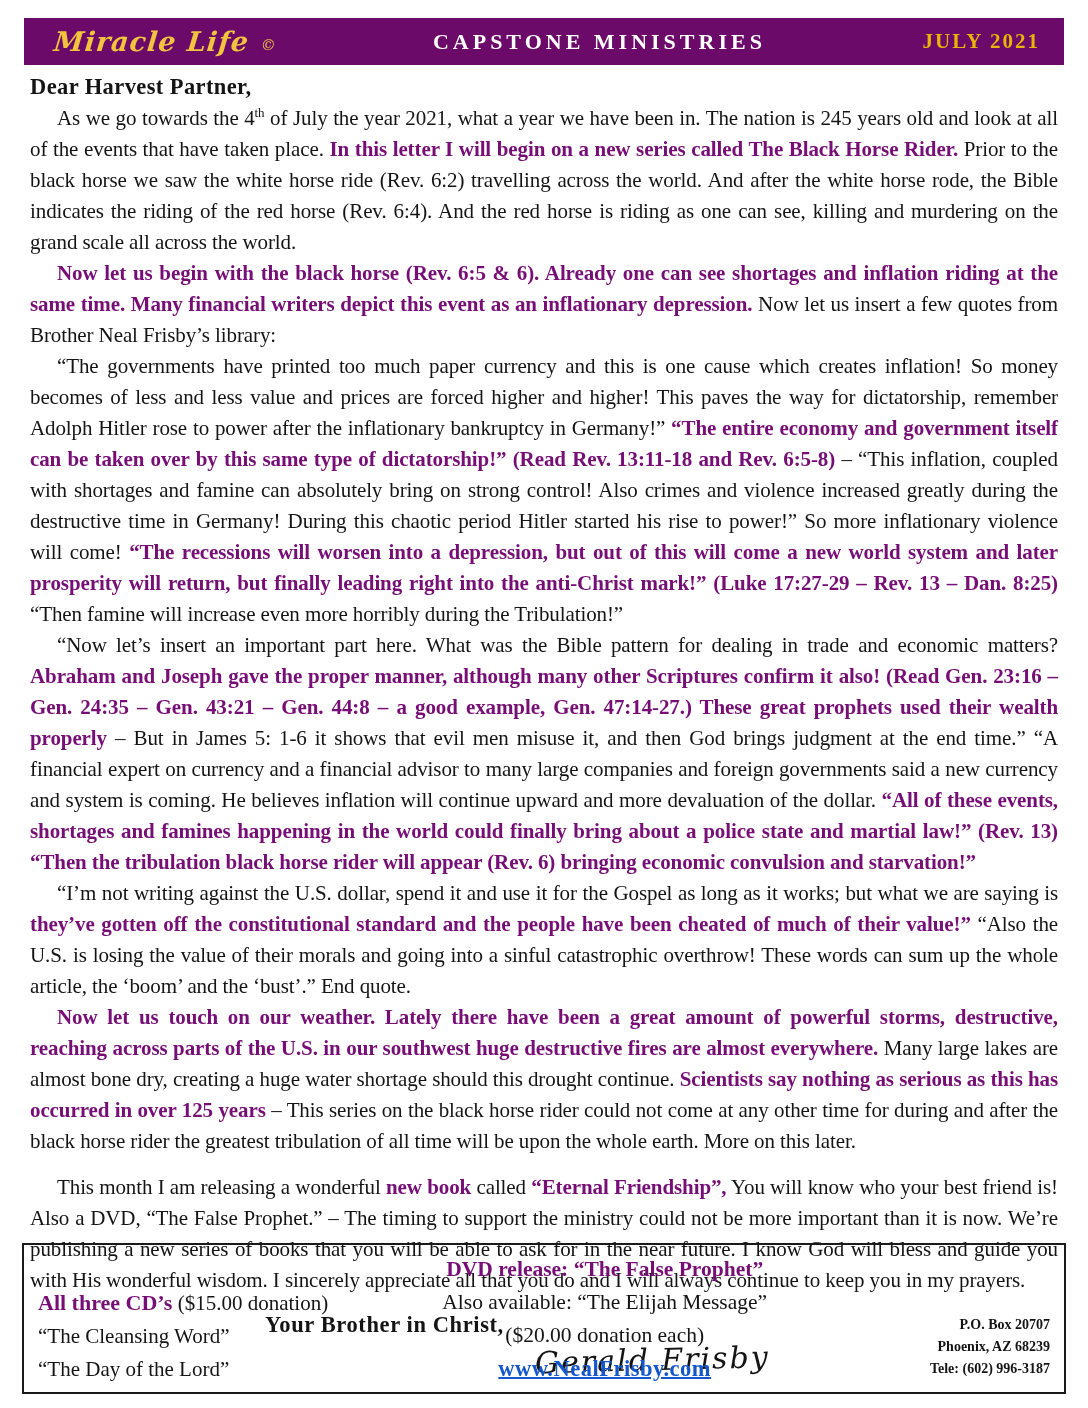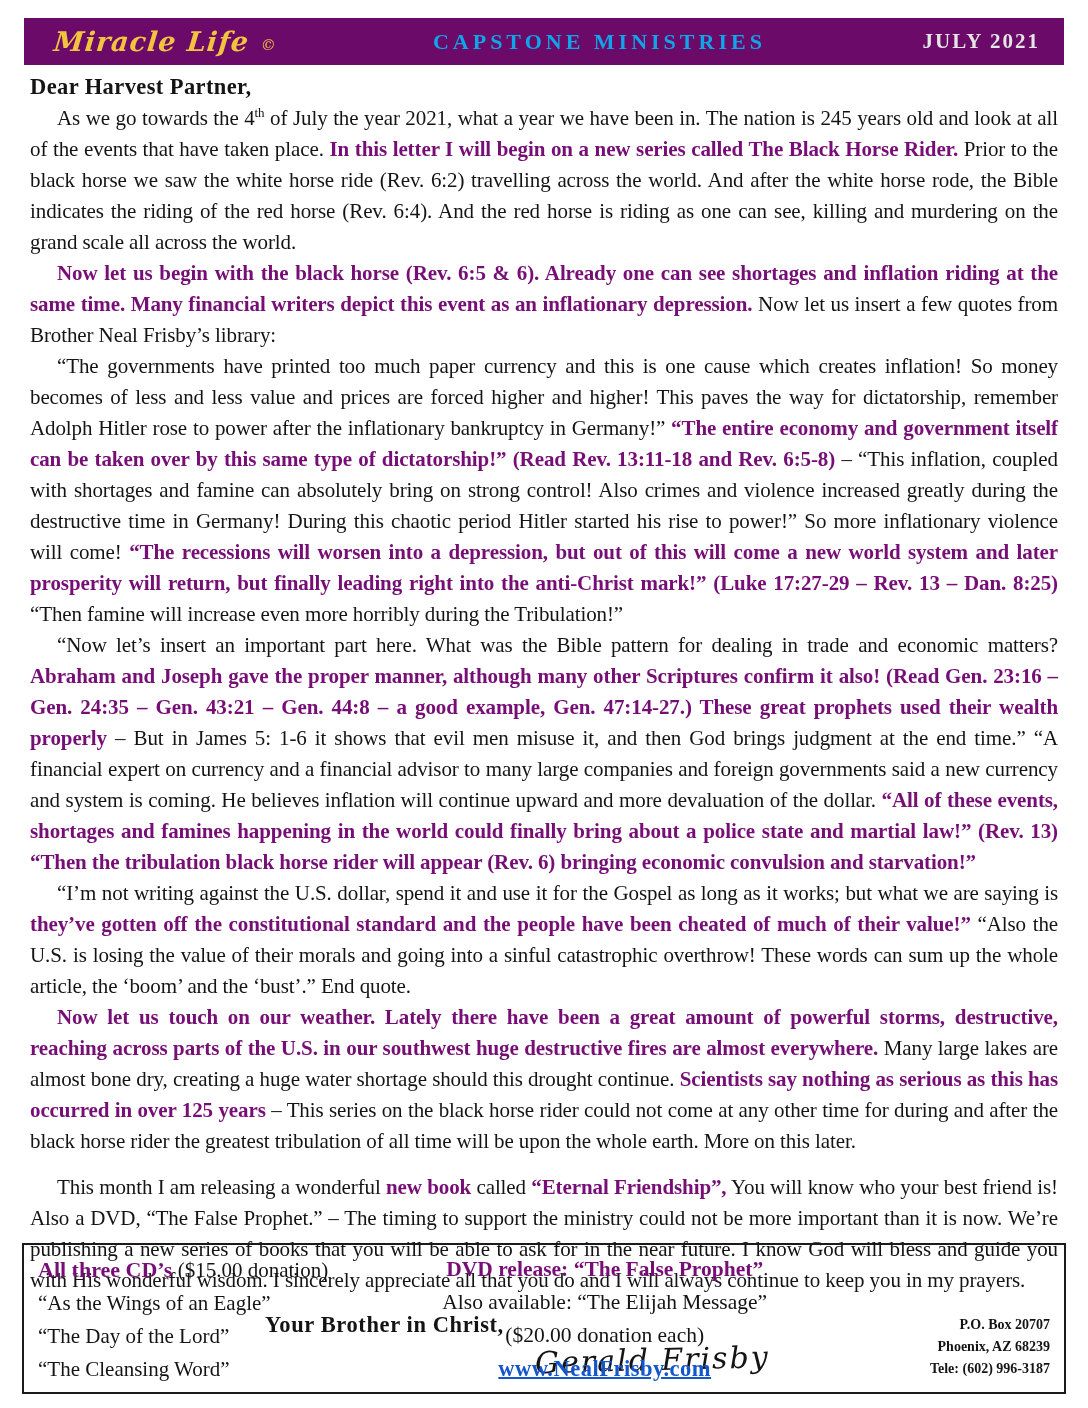--- a/index.html
+++ b/index.html
@@ -36,26 +36,26 @@
     white-space:nowrap;
     letter-spacing:1px;
   }
   .brand .copy{
     font-size:15px;font-weight:normal;
     margin-left:12px;letter-spacing:0;
     vertical-align:1px;
   }
   .banner-title{
     flex:1;text-align:center;
-    color:#0ea5e9;font-weight:bold;
+    color:#ffffff;font-weight:bold;
     font-size:22px;letter-spacing:4px;
     white-space:nowrap;
   }
   .banner-issue{
-    color:#e5e5e5;font-weight:bold;
+    color:#eab308;font-weight:bold;
     font-size:21px;letter-spacing:2px;
     white-space:nowrap;
   }
   
   .salutation{
     margin:9px 30px 0 30px;
     font-weight:bold;font-size:22.5px;
     letter-spacing:.4px;
   }
   .content{
@@ -139,23 +139,22 @@
 
   <div class="closing">Your Brother in Christ,</div>
   <div class="signature">Gerald Frisby</div>
 
   <div class="footer-box">
     <div class="f-col-cds">
       <div>
         <span class="accent cd-title">All three CD’s</span><span> ($15.00 donation)</span>
       </div>
       <div>
-          <div>“As the Wings of an Eagle”</div>
+          <div>“The Cleansing Word”</div>
           <div>“The Day of the Lord”</div>
-          <div>“The Cleansing Word”</div>
         </div>
     </div>
     <div class="f-col-dvd">
       <div class="accent">DVD release: “The False Prophet”</div>
       <div>Also available: “The Elijah Message”</div>
       <div>($20.00 donation each)</div>
       <div><a class="link" href="#">www.NealFrisby.com</a></div>
     </div>
     <div class="f-col-contact">
         <div>P.O. Box 20707</div>

